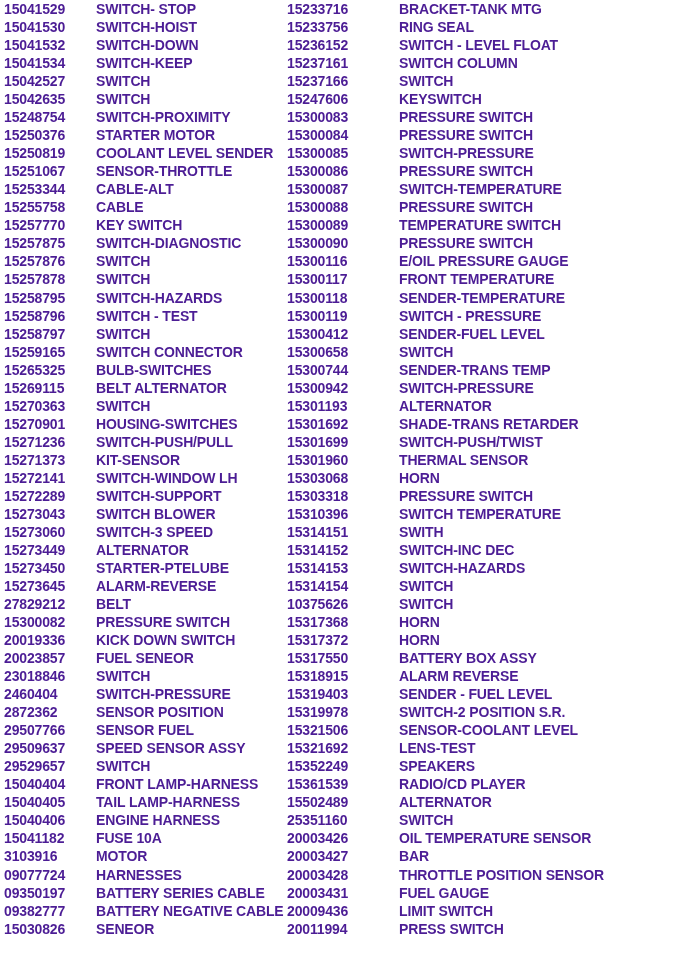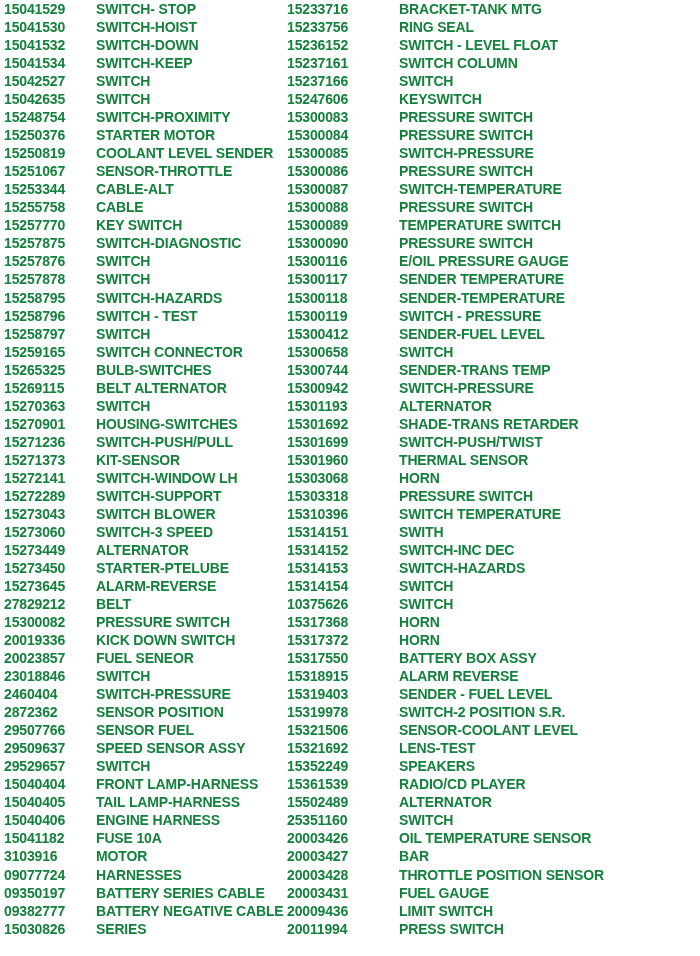--- a/index.html
+++ b/index.html
@@ -10,21 +10,21 @@
   .sheet {
     position: relative;
     width: 700px;
     height: 944px;
     background: #ffffff;
     overflow: hidden;
     font-family: "Liberation Sans", "DejaVu Sans", sans-serif;
     font-weight: 600;
     font-size: 14px;
     letter-spacing: -0.15px;
-    color: #15803d;
+    color: #4c1d95;
   }
   .col {
     position: absolute;
     top: 0;
     height: 956px;
   }
   .col-left  { left: 4px;   width: 278px; }
   .col-right { left: 287px; width: 410px; }
   .row {
     height: 18.038px;
@@ -248,21 +248,21 @@
       <div class="row">
         <span class="pn">09350197</span>
         <span class="desc">BATTERY SERIES CABLE</span>
       </div>
       <div class="row">
         <span class="pn">09382777</span>
         <span class="desc">BATTERY NEGATIVE CABLE</span>
       </div>
       <div class="row">
         <span class="pn">15030826</span>
-        <span class="desc">SERIES</span>
+        <span class="desc">SENEOR</span>
       </div>
     </div>
   <div class="col col-right" id="col-1">
       <div class="row">
         <span class="pn">15233716</span>
         <span class="desc">BRACKET-TANK MTG</span>
       </div>
       <div class="row">
         <span class="pn">15233756</span>
         <span class="desc">RING SEAL</span>
@@ -314,21 +314,21 @@
       <div class="row">
         <span class="pn">15300090</span>
         <span class="desc">PRESSURE SWITCH</span>
       </div>
       <div class="row">
         <span class="pn">15300116</span>
         <span class="desc">E/OIL PRESSURE GAUGE</span>
       </div>
       <div class="row">
         <span class="pn">15300117</span>
-        <span class="desc">SENDER TEMPERATURE</span>
+        <span class="desc">FRONT TEMPERATURE</span>
       </div>
       <div class="row">
         <span class="pn">15300118</span>
         <span class="desc">SENDER-TEMPERATURE</span>
       </div>
       <div class="row">
         <span class="pn">15300119</span>
         <span class="desc">SWITCH - PRESSURE</span>
       </div>
       <div class="row">

